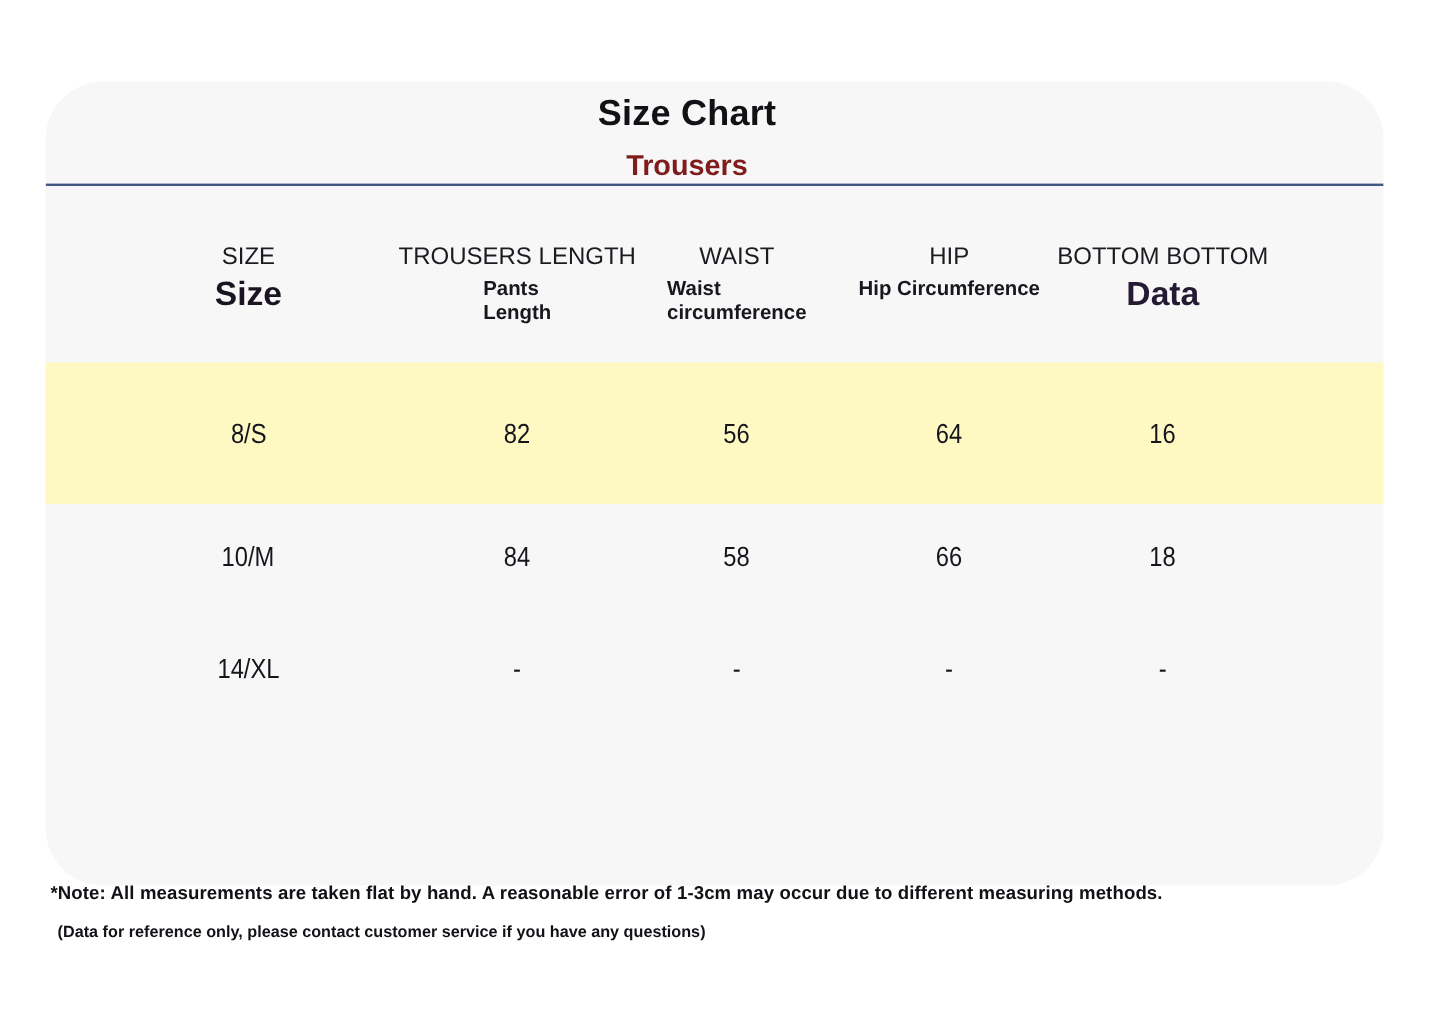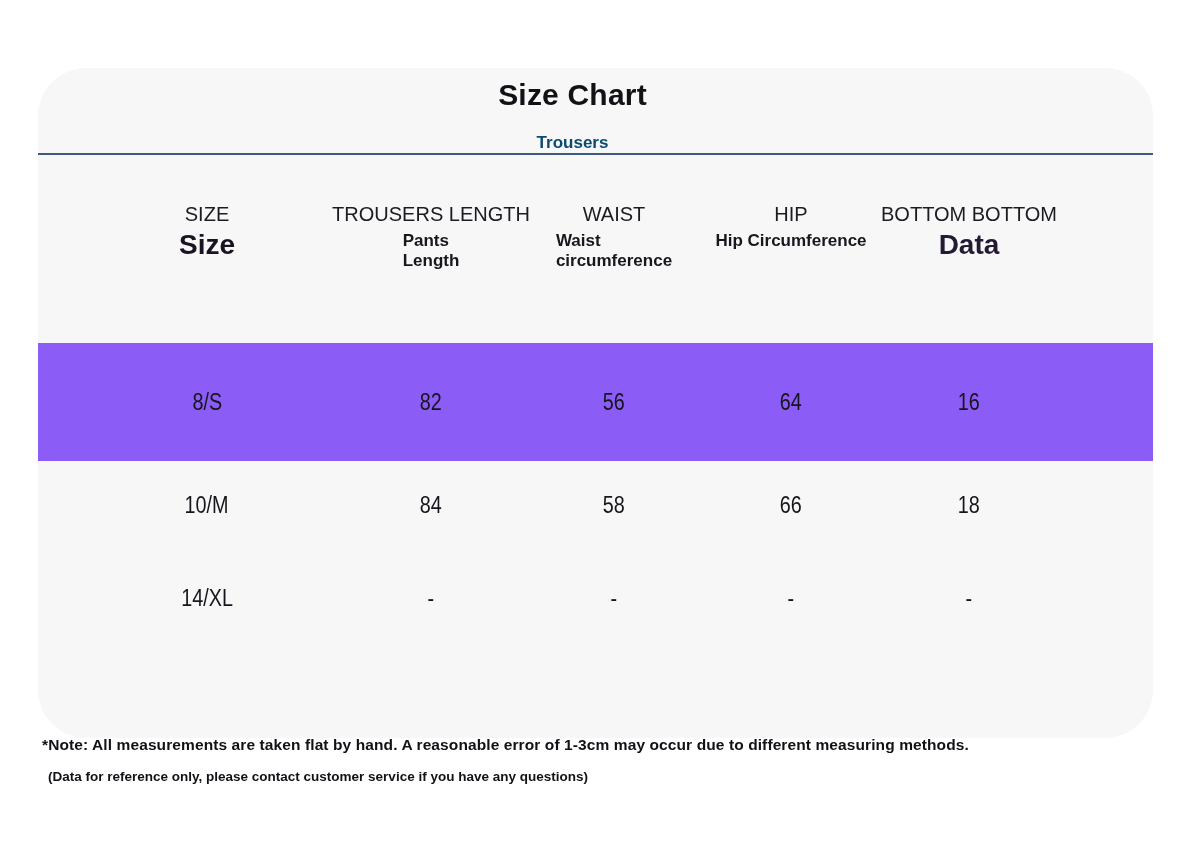--- a/index.html
+++ b/index.html
@@ -27,37 +27,37 @@
     padding: 10px 123px 0 77px;
     flex-direction: column;
   }
   .card-title {
     font-size: 30px;
     font-weight: 700;
     color: #121216;
     letter-spacing: 0.2px;
   }
   .category-label {
-    font-size: 17px;
-    font-weight: 700;
-    color: #0c4a6e;
+    font-size: 24px;
+    font-weight: 700;
+    color: #7f1d1d;
   }
   .divider {
     height: 2px;
     background: #40597e;
     width: 100%;
   }
   .grid {
     display: grid;
     grid-template-columns: 282px 166px 200px 154px 202px;
     padding-left: 28px;
     padding-right: 83px;
   }
   .thead {
-    height: 188px;
+    height: 147px;
     padding-top: 48px;
     align-content: start;
   }
   .th {
     display: flex;
     flex-direction: column;
     align-items: center;
     text-align: center;
   }
   .th-top {
@@ -81,21 +81,21 @@
   .th-sub.big {
     font-size: 28px;
     font-weight: 700;
     margin-top: 2px;
     color: #1a1422;
   }
   .th-sub.big.foot { color: #241b33; }
   .row {
     width: 100%;
   }
-  .row.stripe { background: #8b5cf6; }
+  .row.stripe { background: #fef9c3; }
   .row .cell {
     display: flex;
     align-items: center;
     justify-content: center;
   }
   .cell-text {
     display: inline-block;
     font-size: 23px;
     font-weight: 400;
     color: #15151b;

